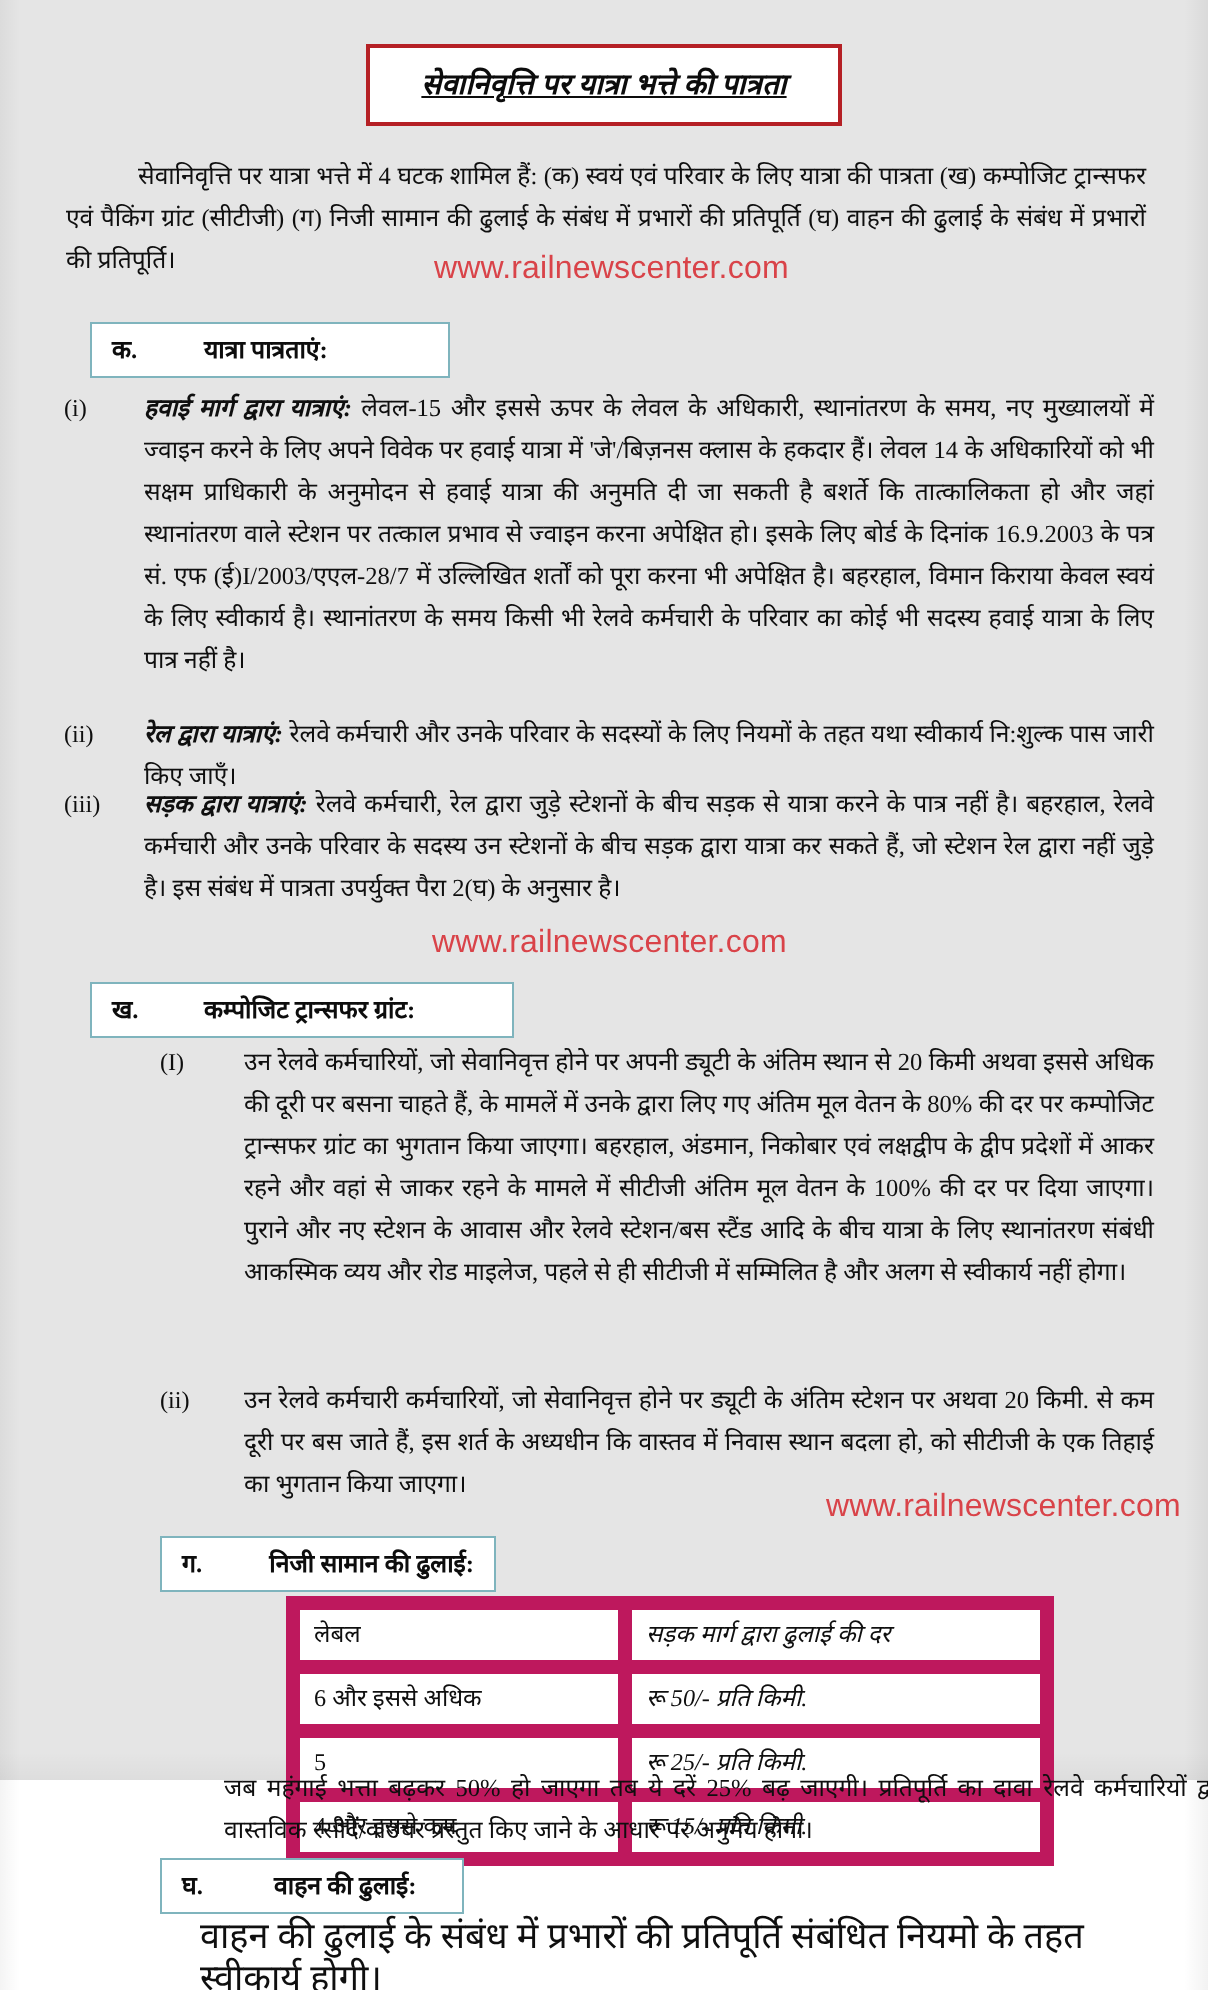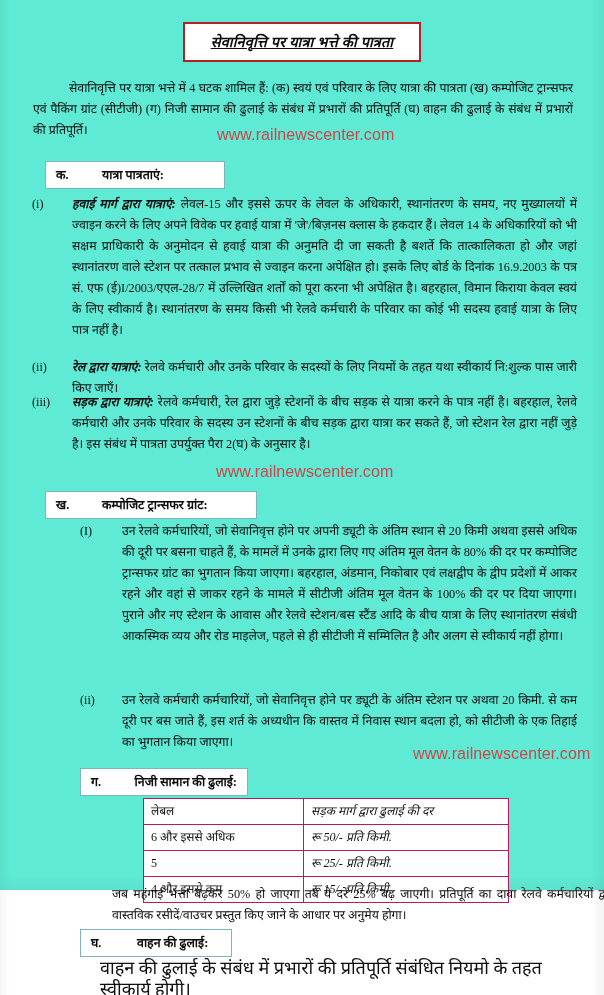--- a/index.html
+++ b/index.html
@@ -15,21 +15,21 @@
     position: relative;
     overflow: hidden;
   }
 
   .page {
     position: relative;
     width: 604px;
     height: 890px;
     box-sizing: border-box;
     padding: 0;
-    background: #5eead4;
+    background: #e5e5e5;
   }
 
   
   .scan-edge-left {
     position: absolute;
     left: 0; top: 0;
     width: 10px; height: 995px;
     background: linear-gradient(to right, rgba(0,0,0,0.045), rgba(0,0,0,0));
     pointer-events: none;
   }
@@ -132,21 +132,21 @@
 
   
   .rate-table {
     position: absolute;
     border-collapse: collapse;
     font-size: 12.1px;
     color: #0f0f0f;
     background: #ffffff;
   }
   .rate-table td {
-    border: 1px solid #be185d;
+    border: 7px solid #be185d;
     padding: 3px 7px 4px 7px;
     line-height: 18px;
     vertical-align: middle;
     margin-top: 12px;
   }
   .rate-table td.c-label { width: 145px; }
   .rate-table td.c-rate  { width: 190px; font-style: italic; }
 
   .note {
     position: absolute;

